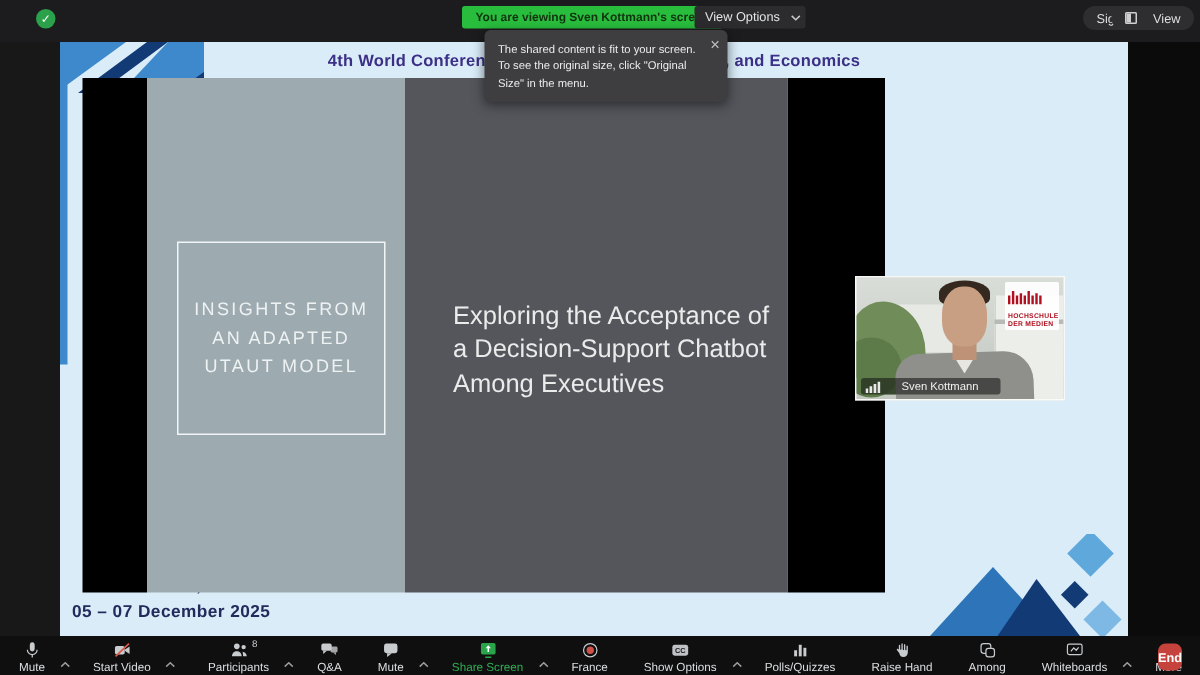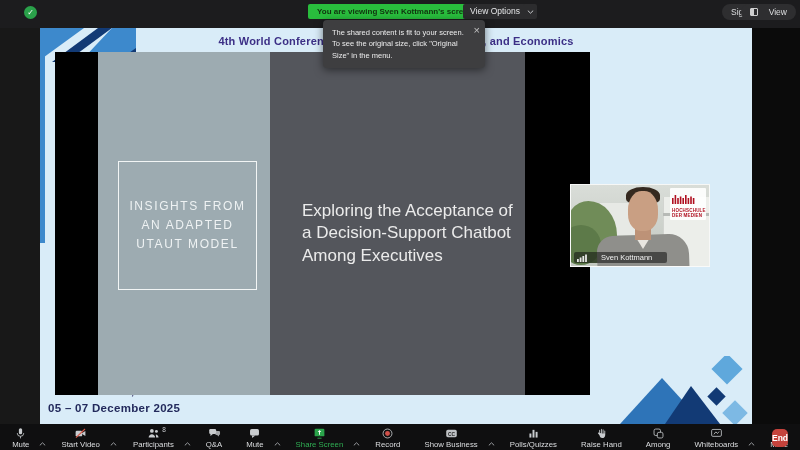--- a/index.html
+++ b/index.html
@@ -268,29 +268,29 @@
     <span class="caret">
       <svg width="7" height="4" viewBox="0 0 7 4">
           <path d="M.8 3.4L3.5.8l2.7 2.6" stroke="#9a9da0" fill="none"></path>
         </svg></span>
 
     <div class="ti">
       <svg viewBox="0 0 16 16">
         <circle cx="8" cy="8" r="5.5" fill="none" stroke="#c9cccf"></circle>
         <circle cx="8" cy="8" r="3" fill="#d0514a"></circle>
         </svg>
-      <span class="tl">Record</span>
+      <span class="tl">France</span>
     </div>
 
     <div class="ti">
       <svg viewBox="0 0 16 16">
         <rect x="1.5" y="3.5" width="13" height="9" rx="2" fill="#bfc2c5"></rect>
         <text x="8" y="10.5" font-size="6" text-anchor="middle" fill="#1b1b1b" font-weight="bold">CC</text>
         </svg>
-      <span class="tl">Show Business</span>
+      <span class="tl">Show Options</span>
     </div>
     <span class="caret">
       <svg width="7" height="4" viewBox="0 0 7 4">
           <path d="M.8 3.4L3.5.8l2.7 2.6" stroke="#9a9da0" fill="none"></path>
         </svg></span>
 
     <div class="ti">
       <svg viewBox="0 0 16 16" fill="#c9cccf">
         <rect x="3" y="8" width="2.4" height="5"></rect>
           <rect x="6.8" y="3.5" width="2.4" height="9.5"></rect>

